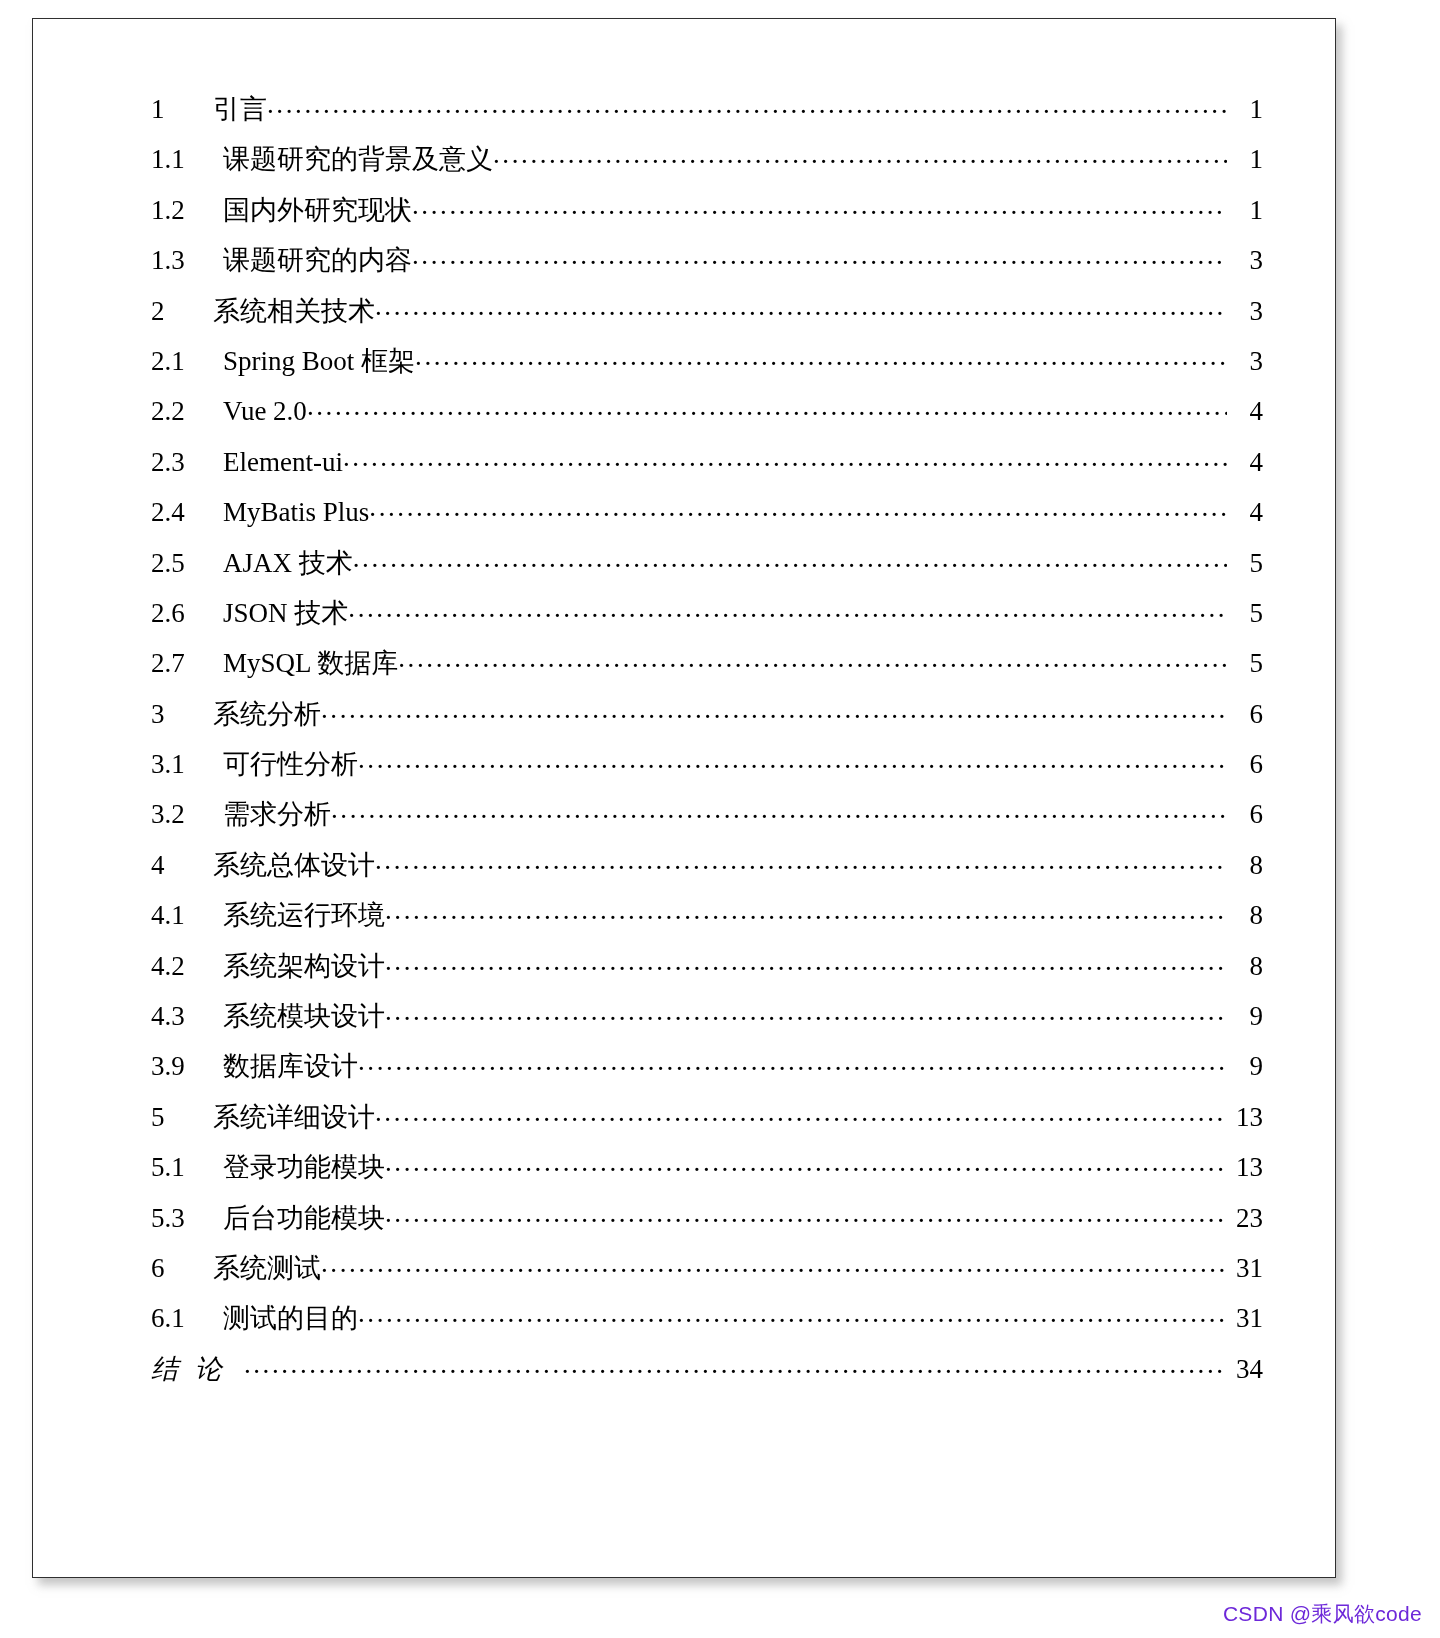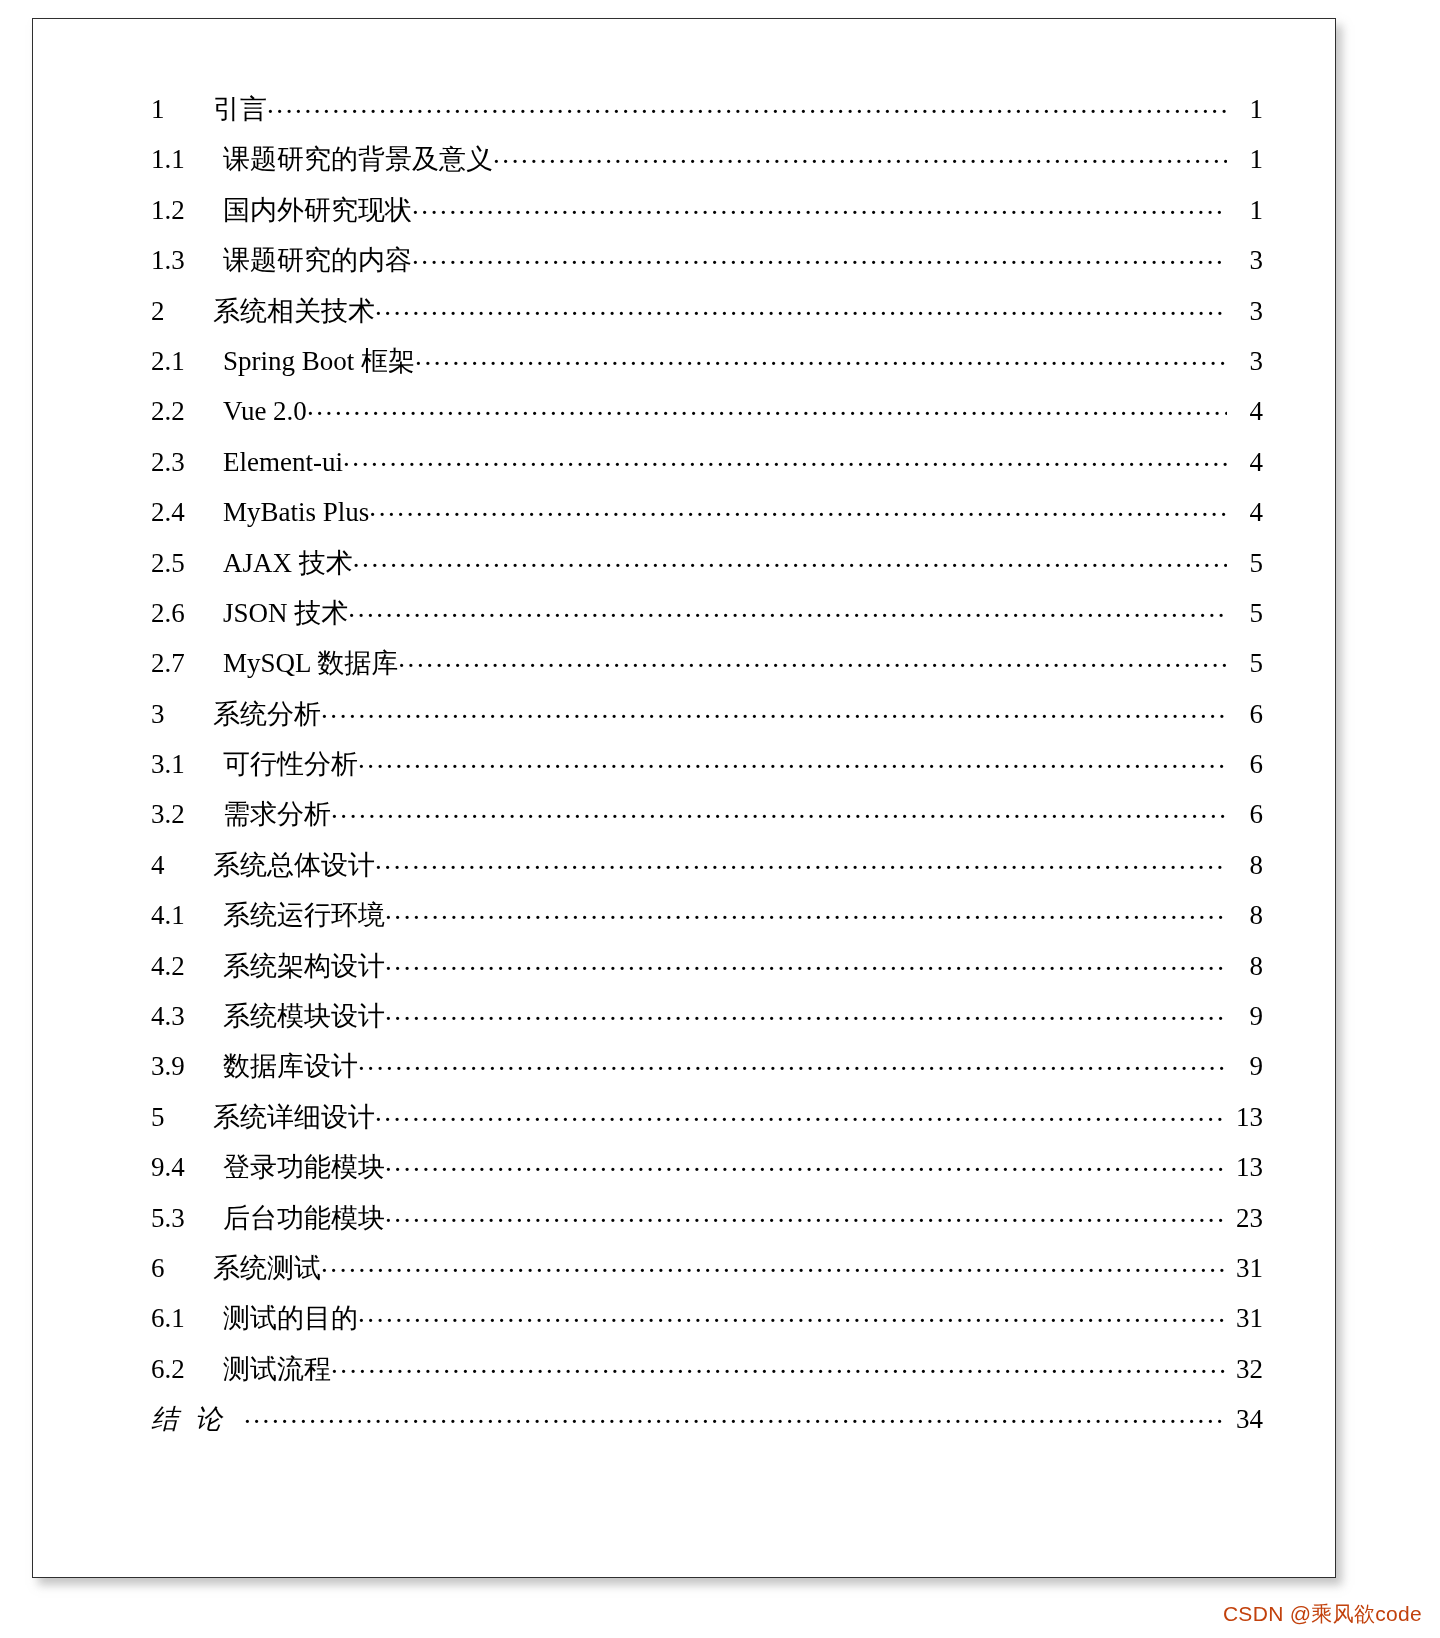--- a/index.html
+++ b/index.html
@@ -100,21 +100,21 @@
     padding-left: 1px;
   }
 
   
   .watermark {
     position: absolute;
     right: 18px;
     bottom: 10px;
     font-family: "Liberation Sans", "DejaVu Sans", sans-serif;
     font-size: 21px;
-    color: #c2410c;
+    color: #6d28d9;
     letter-spacing: 0.3px;
     white-space: nowrap;
     text-align: right;
   }
 </style>
 </head>
 <body>
 
 <div class="canvas">
   <div class="page-sheet">
@@ -239,21 +239,21 @@
           <span class="toc-leader"></span>
           <span class="toc-page">9</span>
         </div>
         <div class="toc-entry lvl1">
           <span class="toc-num">5</span>
           <span class="toc-title">系统详细设计</span>
           <span class="toc-leader"></span>
           <span class="toc-page">13</span>
         </div>
         <div class="toc-entry lvl2">
-          <span class="toc-num">9.4</span>
+          <span class="toc-num">5.1</span>
           <span class="toc-title">登录功能模块</span>
           <span class="toc-leader"></span>
           <span class="toc-page">13</span>
         </div>
         <div class="toc-entry lvl2">
           <span class="toc-num">5.3</span>
           <span class="toc-title">后台功能模块</span>
           <span class="toc-leader"></span>
           <span class="toc-page">23</span>
         </div>
@@ -261,26 +261,20 @@
           <span class="toc-num">6</span>
           <span class="toc-title">系统测试</span>
           <span class="toc-leader"></span>
           <span class="toc-page">31</span>
         </div>
         <div class="toc-entry lvl2">
           <span class="toc-num">6.1</span>
           <span class="toc-title">测试的目的</span>
           <span class="toc-leader"></span>
           <span class="toc-page">31</span>
-        </div>
-        <div class="toc-entry lvl2">
-          <span class="toc-num">6.2</span>
-          <span class="toc-title">测试流程</span>
-          <span class="toc-leader"></span>
-          <span class="toc-page">32</span>
         </div>
         <div class="toc-entry lvlb">
           <span class="toc-num"></span>
           <span class="toc-title">结论</span>
           <span class="toc-leader"></span>
           <span class="toc-page">34</span>
         </div>
       </div>
   </div>
   <div class="watermark">CSDN @乘风欲code</div>

